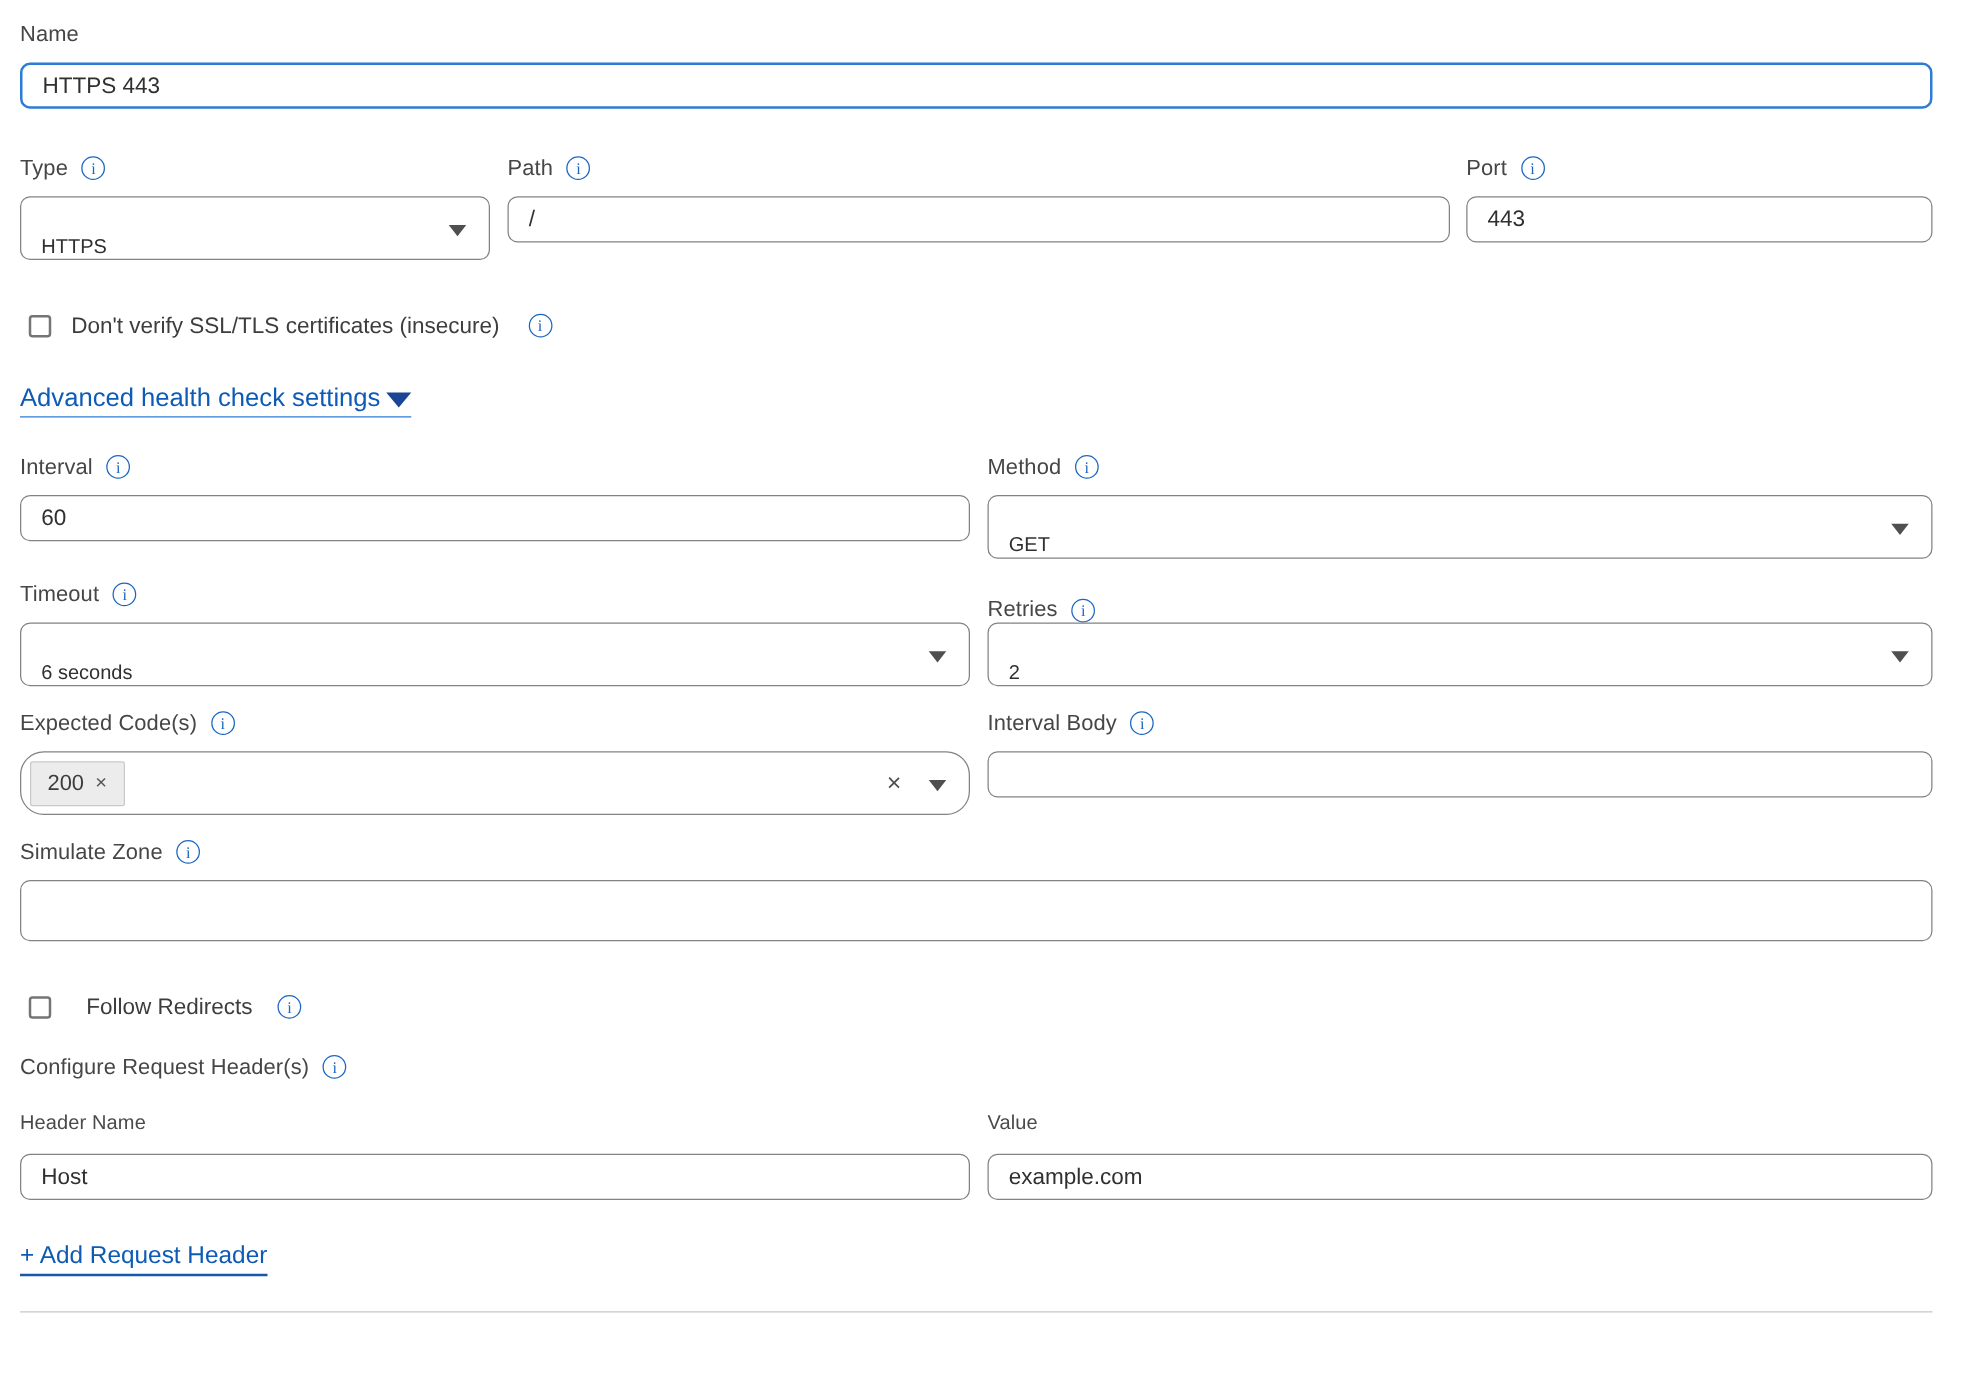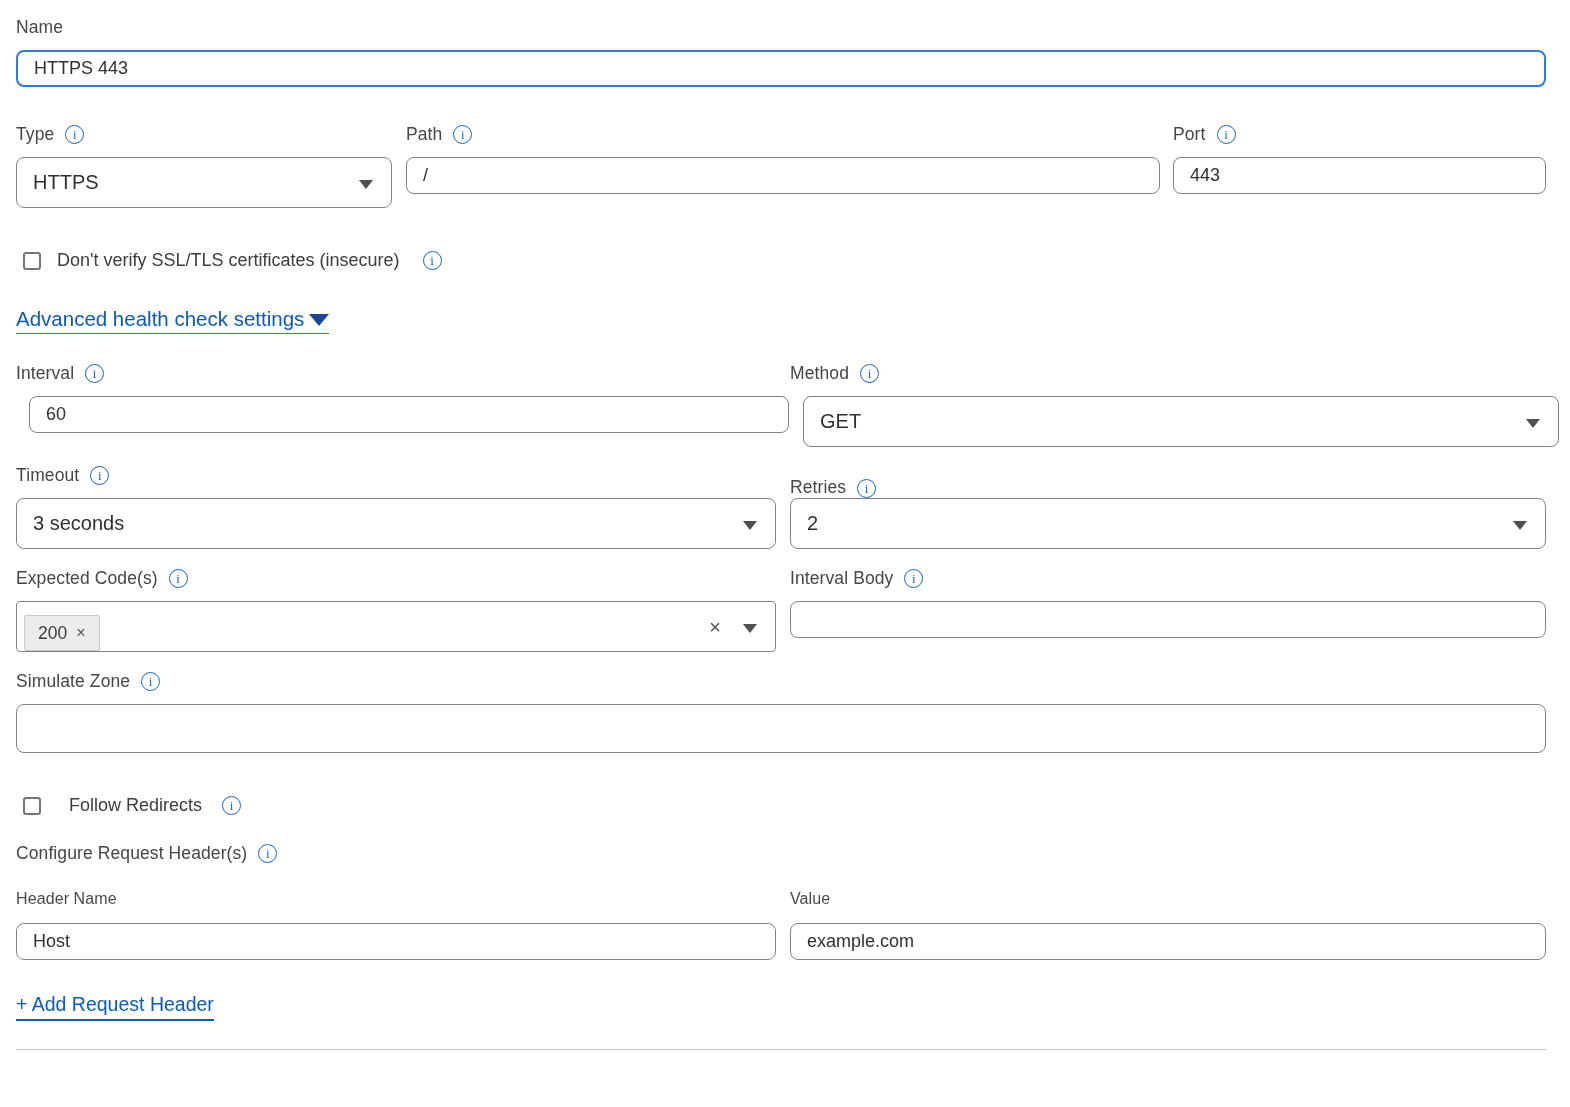--- a/index.html
+++ b/index.html
@@ -32,23 +32,23 @@
   
   .tbox {
     width:100%; height:37px; border:1.5px solid #828282; border-radius:8px;
     background:#fff; font-family:"Liberation Sans", sans-serif;
     font-size:18px; color:#303030; padding:0 16px; outline:none;
   }
   .tbox.focused { border:2px solid #2e7cd6; }
 
   
   .select {
-    position:relative; display:flex; align-items:center;
+    position:relative; display:flex; align-items:flex-end;
     height:51px; border:1.5px solid #828282; border-radius:8px;
-    background:#fff; font-size:20px; color:#303030; padding:0 44px 0 16px;
+    background:#fff; font-size:16px; color:#303030; padding:0 44px 0 16px;
     cursor:pointer;
   }
   .caret {
     position:absolute; right:18px; top:50%; margin-top:-3px;
     width:0; height:0;
     border-left:7px solid transparent; border-right:7px solid transparent;
     border-top:9px solid #4f4f4f;
   }
 
   
@@ -77,22 +77,22 @@
     border-top:12px solid #1b4596; margin-left:2px; position:relative; top:1px;
   }
   .add-link {
     display:inline-block; font-size:19.5px; color:#0d5bb5;
     border-bottom:2px solid #1458b0; padding-bottom:3px; cursor:pointer;
     text-decoration:none;
   }
 
   
   .multisel {
-    position:relative; display:flex; align-items:flex-end;
-    height:51px; border:1.5px solid #828282; border-radius:4px;
+    position:relative; display:flex; align-items:center;
+    height:51px; border:1.5px solid #828282; border-radius:19px;
     padding:0 86px 0 7px; background:#fff; cursor:text;
   }
   .chip {
     display:inline-flex; align-items:center; gap:9px;
     background:#ececec; border:1px solid #c9c9c9; border-radius:2px;
     height:36px; padding:0 13px; font-size:17.5px; color:#3c3c3c;
   }
   .chip-x { color:#555; font-size:16px; cursor:pointer; }
   .chip-x::before { content:"\00d7"; }
   .ms-clear {
@@ -180,21 +180,21 @@
     <div class="lbl col-half-l" style="margin-bottom:12px;">
       <span>Interval</span>
       <span class="info"></span>
     </div>
     <div class="lbl col-half-r" style="margin-bottom:12px;">
       <span>Method</span>
       <span class="info"></span>
     </div>
   </div>
   <div class="row">
-    <input class="tbox col-half-l" type="text" style="flex: 0 0 auto; margin-left: 13px;" value="60">
+    <input class="tbox col-half-l" type="text" style="flex: 0 0 auto;" value="60">
     <div class="select col-half-r" style="flex:0 0 auto;">
       <span>GET</span>
       <span class="caret"></span>
     </div>
   </div>
 
   <div class="sp-e"></div>
 
   
   <div class="lblrow">
@@ -202,21 +202,21 @@
       <span>Timeout</span>
       <span class="info"></span>
     </div>
     <div class="lbl col-half-r" style="margin-bottom:0;align-items:flex-end;">
       <span>Retries</span>
       <span class="info"></span>
     </div>
   </div>
   <div class="row">
     <div class="select col-half-l" style="flex:0 0 auto;">
-      <span>3 seconds</span>
+      <span>6 seconds</span>
       <span class="caret"></span>
     </div>
     <div class="select col-half-r" style="flex:0 0 auto;">
       <span>2</span>
       <span class="caret"></span>
     </div>
   </div>
 
   <div class="sp-f"></div>
 

